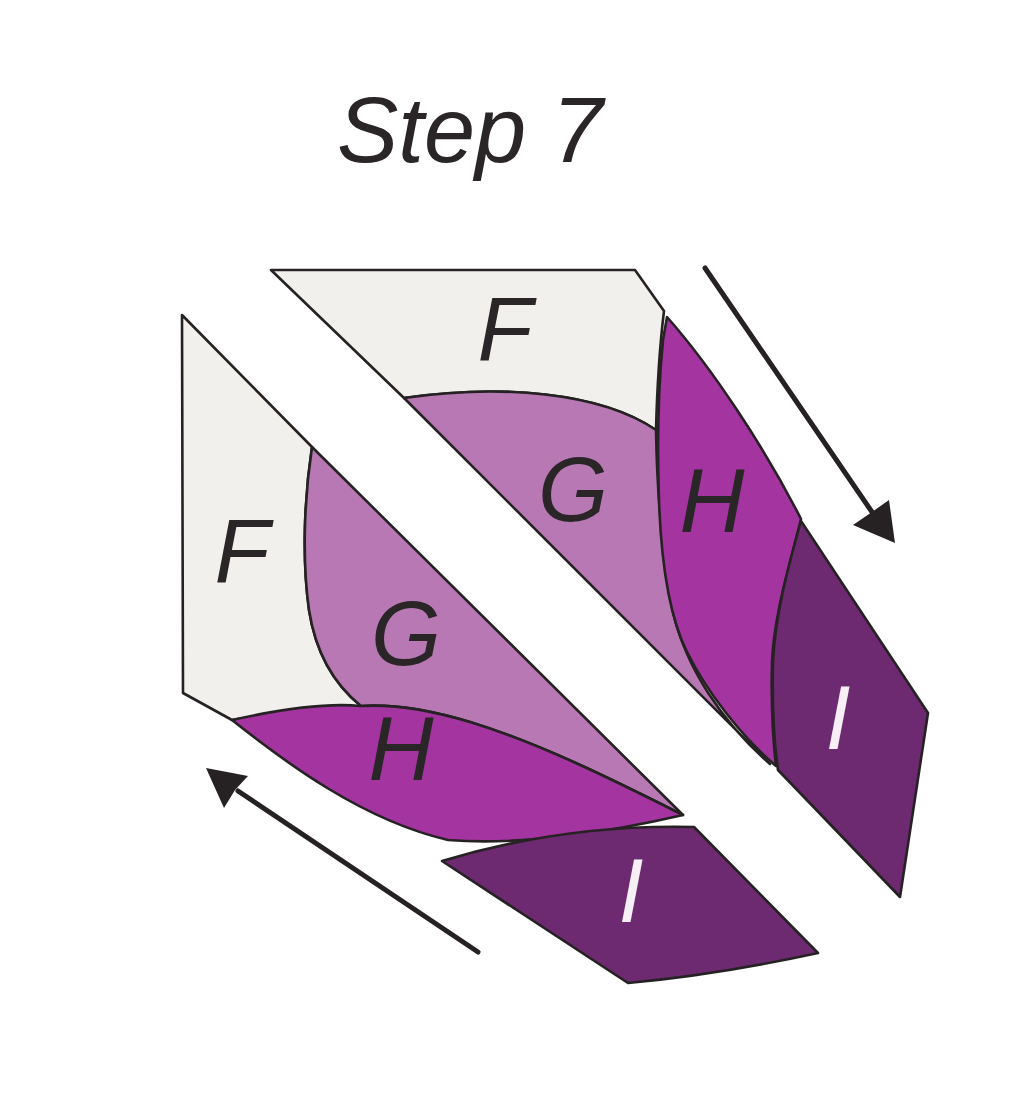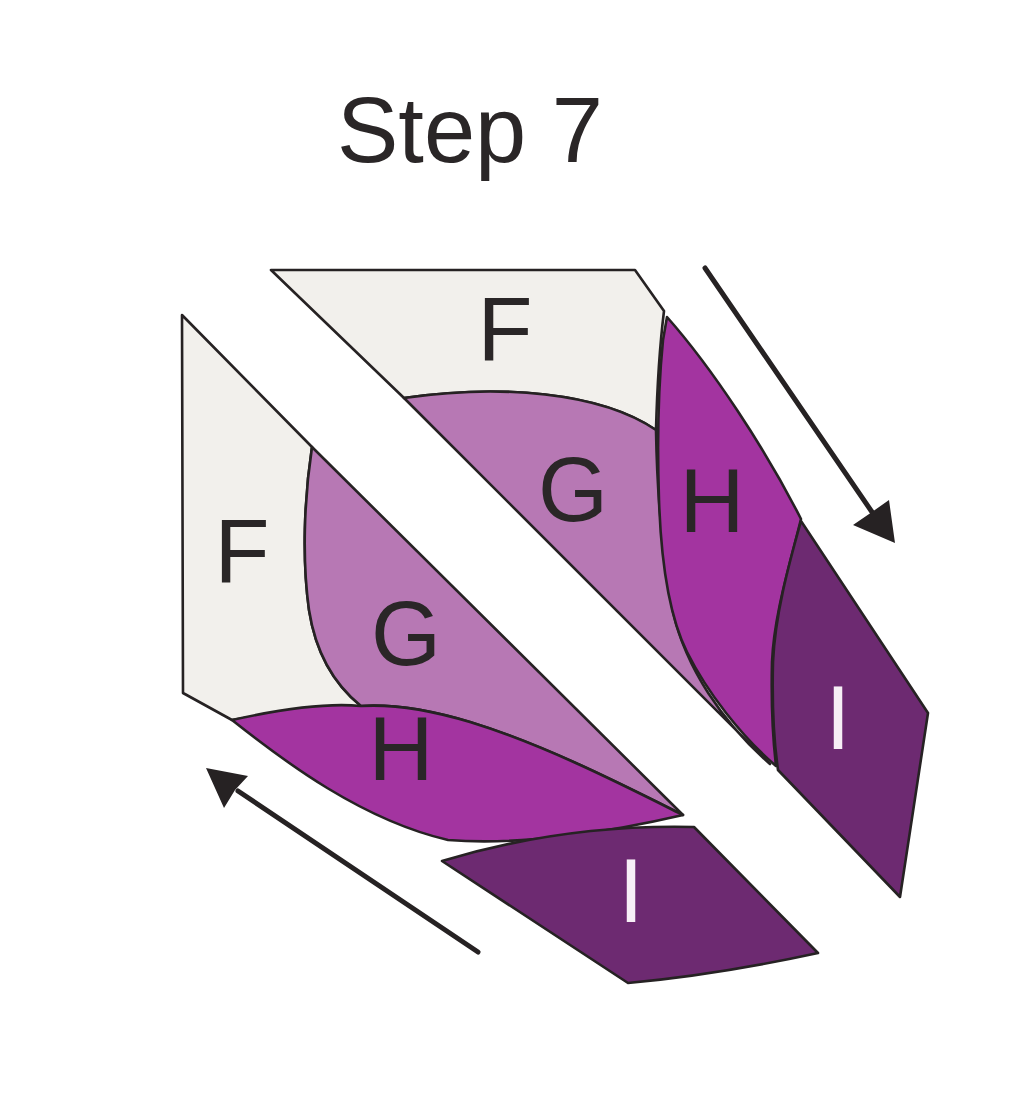--- a/index.html
+++ b/index.html
@@ -6,20 +6,21 @@
     margin: 0;
     padding: 0;
     background: var(--background, #ffffff);
   }
   .stage {
     position: relative;
     width: 1027px;
     height: 1103px;
     background: var(--background, #ffffff);
     font-family: "Liberation Sans", sans-serif;
+    font-style: italic;
   }
   svg { display: block; }
   .piece {
     stroke: var(--outline, #262223);
     stroke-width: 2.6;
     stroke-linejoin: round;
   }
   .seam-line {
     stroke: var(--arrow, #262223);
     stroke-width: 5;

